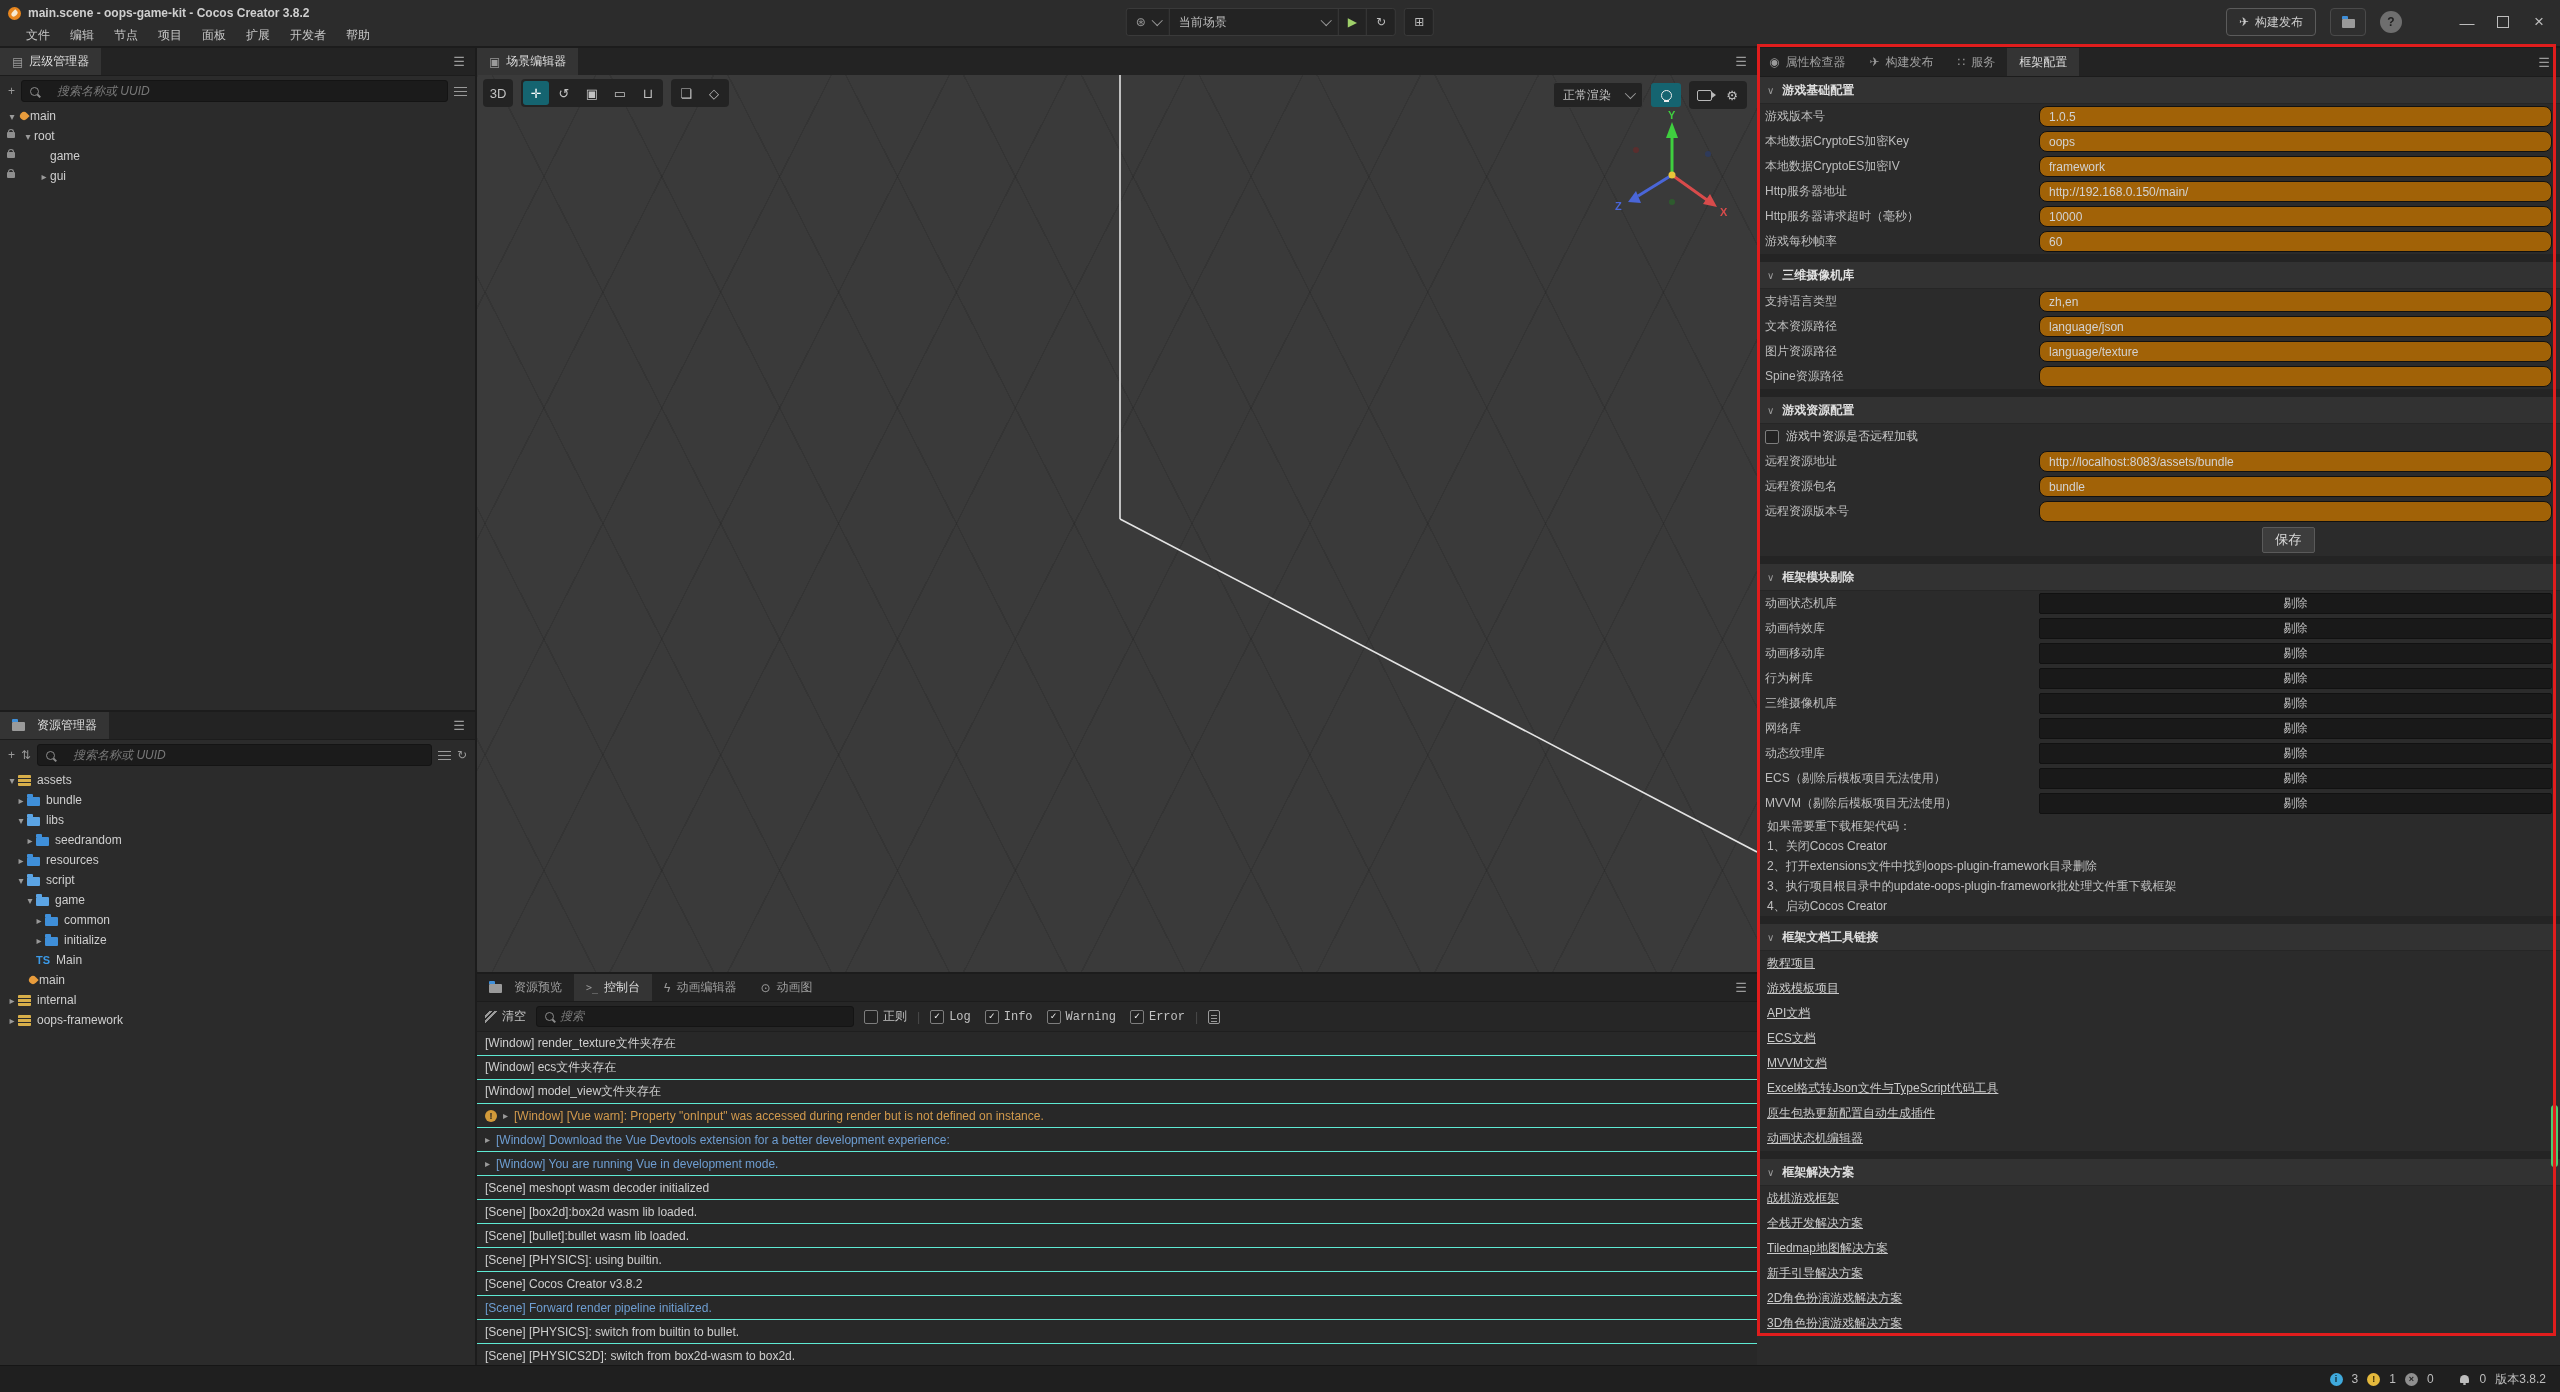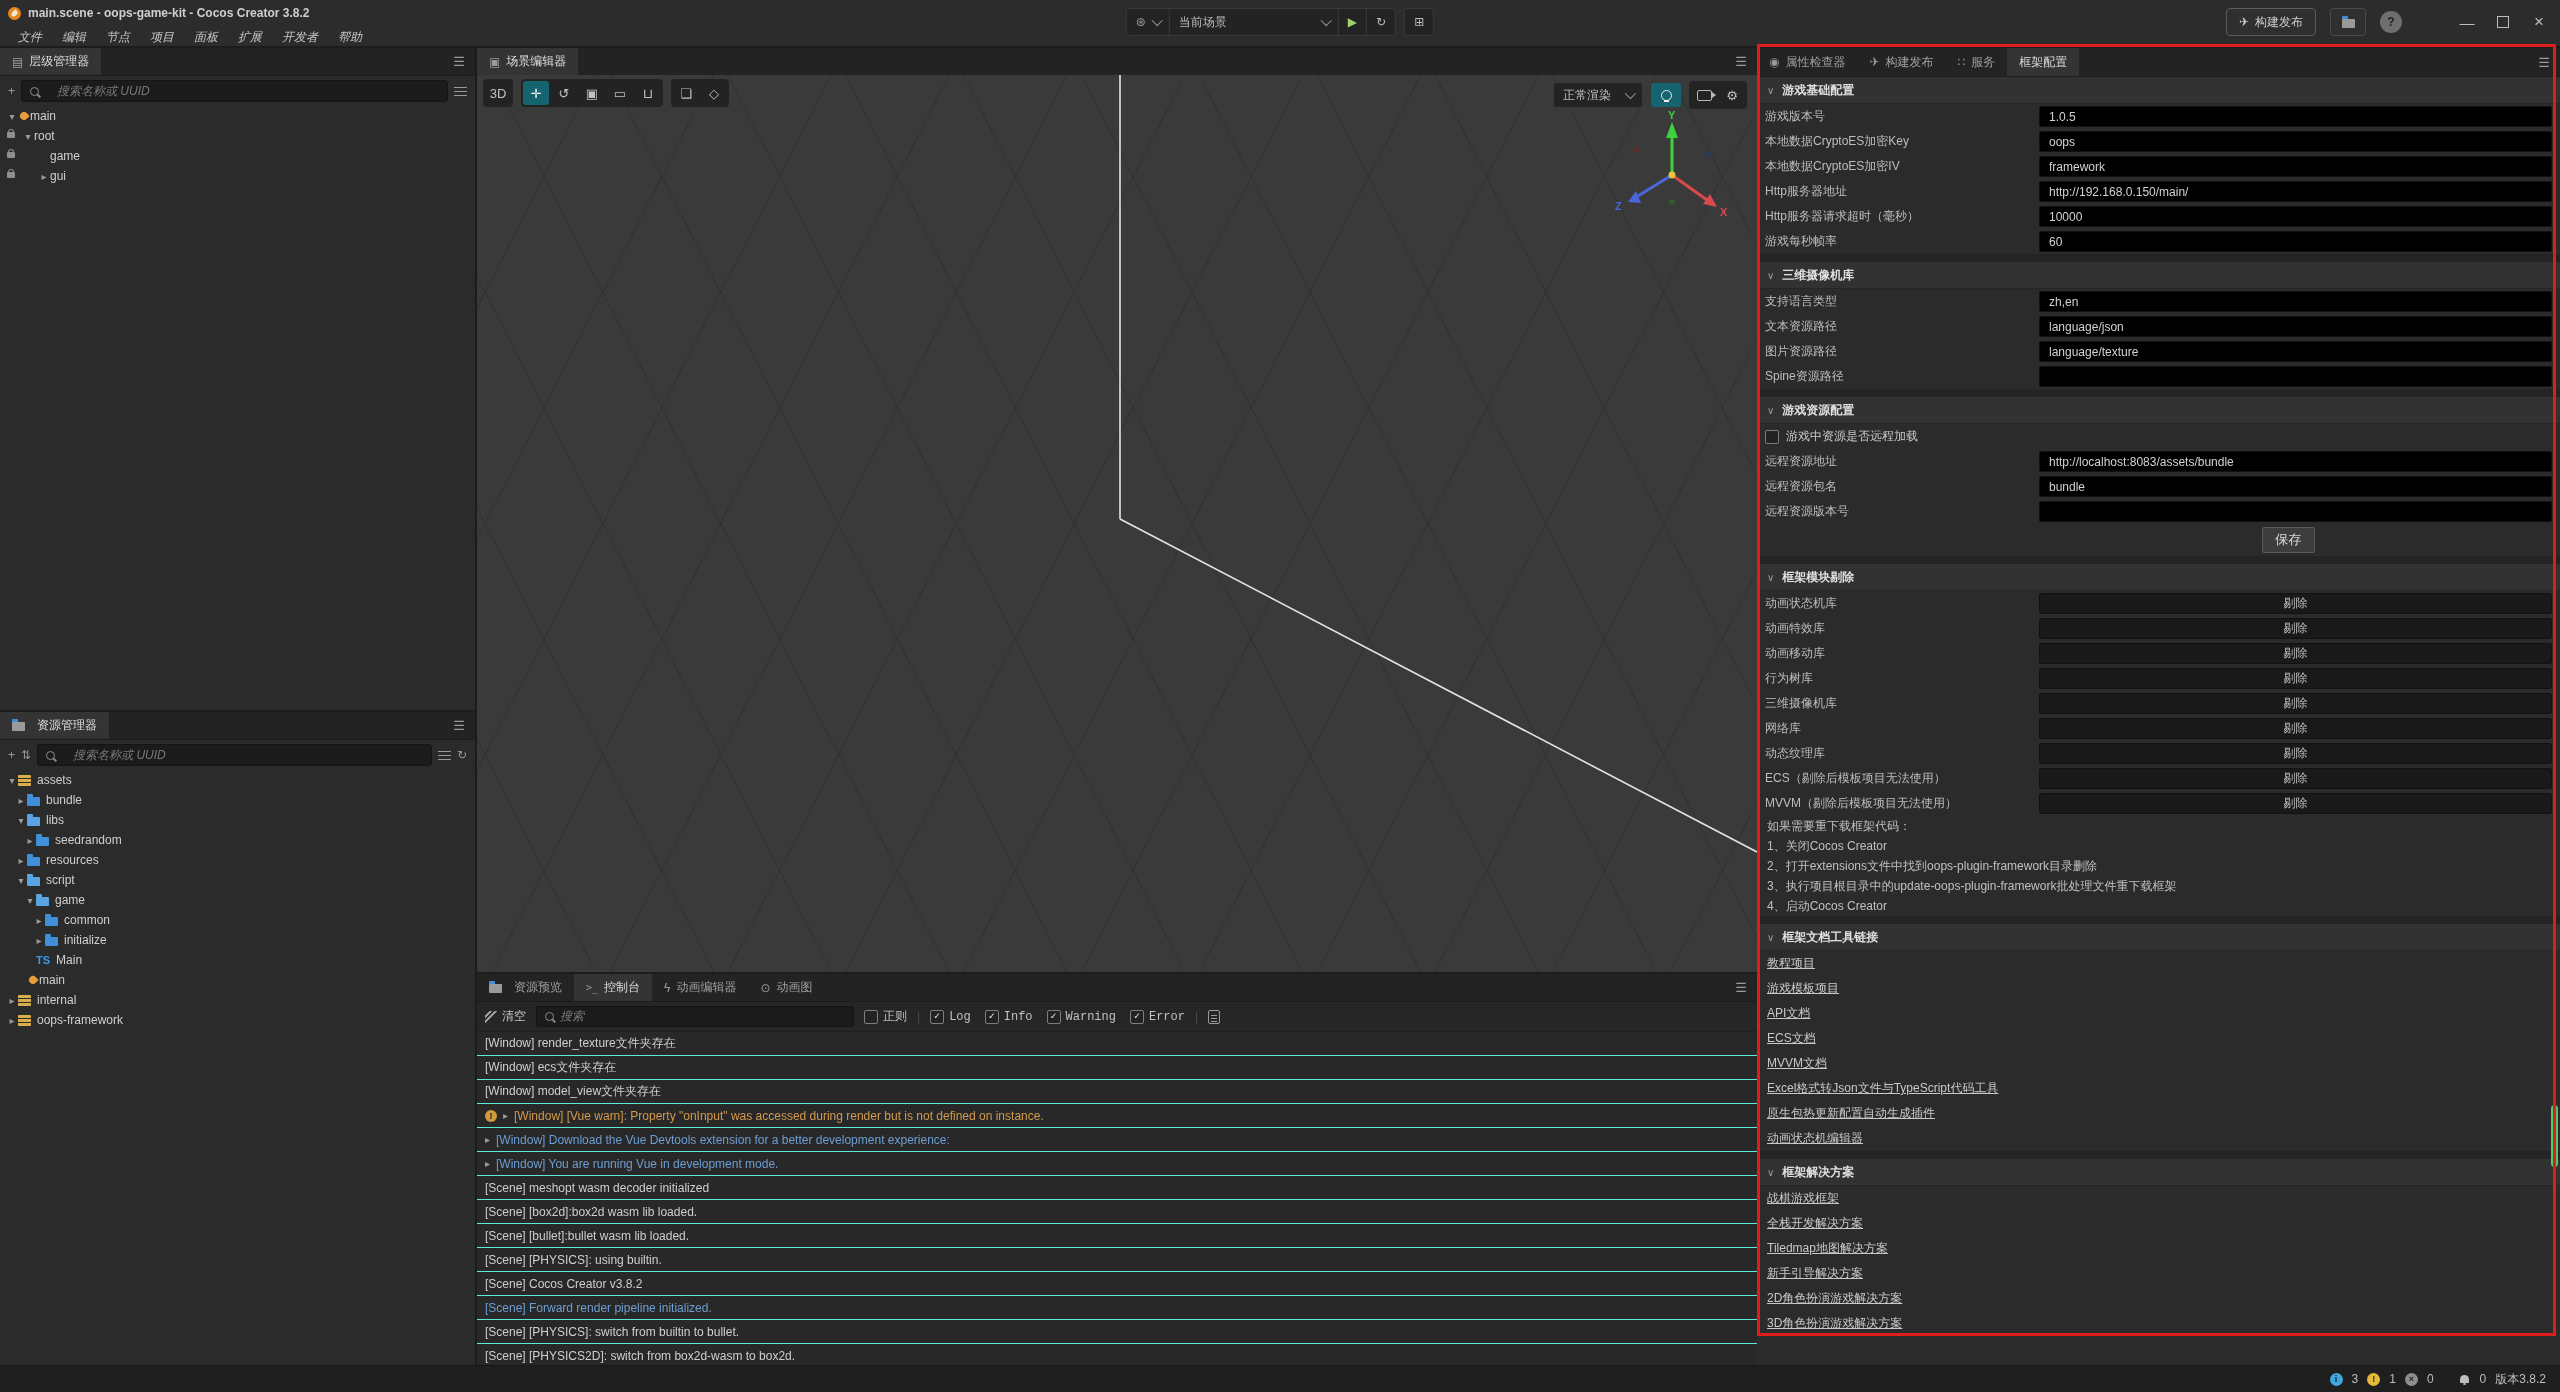--- a/index.html
+++ b/index.html
@@ -6,21 +6,21 @@
   #app{position:relative;width:2560px;height:1392px;background:#2a2a2a;
        font-family:"Liberation Sans","DejaVu Sans",sans-serif;font-size:12px;color:#c9c9c9;
        overflow:hidden;-webkit-font-smoothing:antialiased;}
   .abs{position:absolute;}
   
   #topbar{left:0;top:0;width:2560px;height:48px;background:#2c2c2c;border-bottom:2px solid #1c1c1c;box-sizing:border-box;}
   #title-row{left:8px;top:2px;height:22px;display:flex;align-items:center;gap:7px;}
   .logo{width:13px;height:13px;border-radius:50%;background:#e8861e;position:relative;}
   .logo::after{content:"";position:absolute;left:4px;top:3px;width:5px;height:7px;background:#f7e9d2;border-radius:0 50% 50% 50%;transform:rotate(45deg);}
   #win-title{color:#cfcfcf;font-weight:bold;font-size:12px;}
-  #menu-row{left:8px;top:24px;height:22px;display:flex;align-items:flex-end;font-style:italic;}
+  #menu-row{left:16px;top:24px;height:22px;display:flex;align-items:center;}
   .menu-item{padding:0 10px;color:#c6c6c6;cursor:default;}
   #center-controls{left:50%;top:8px;transform:translateX(-50%);display:flex;align-items:center;gap:8px;}
   .ctl-group{display:flex;align-items:center;background:#232323;border:1px solid #3a3a3a;border-radius:3px;height:26px;}
   .ctl-btn{padding:0 9px;display:flex;align-items:center;gap:6px;color:#bdbdbd;height:100%;border-right:1px solid #3a3a3a;}
   .ctl-btn:last-child{border-right:none;}
   .caret{width:7px;height:7px;border-right:1.5px solid #9a9a9a;border-bottom:1.5px solid #9a9a9a;transform:rotate(45deg) translateY(-2px);display:inline-block;}
   #top-right{right:10px;top:8px;display:flex;align-items:center;gap:14px;}
   .build-btn{display:flex;align-items:center;gap:6px;border:1px solid #5b5b5b;border-radius:4px;height:26px;padding:0 12px;color:#cccccc;background:#2f2f2f;}
   .sq-btn{display:flex;align-items:center;justify-content:center;border:1px solid #4a4a4a;border-radius:4px;width:34px;height:26px;background:#2f2f2f;}
   .help-circle{width:22px;height:22px;border-radius:50%;background:#6e6e6e;color:#1e1e1e;font-weight:bold;display:flex;align-items:center;justify-content:center;}
@@ -88,21 +88,21 @@
   .warn-badge{width:12px;height:12px;border-radius:50%;background:#d29a3a;color:#222;font-weight:bold;font-size:9px;display:flex;align-items:center;justify-content:center;flex:none;}
   .log-chev{color:#9a9a9a;font-size:10px;}
   
   #inspector{left:1757px;top:48px;width:803px;height:1317px;background:#2b2b2b;overflow:hidden;}
   #insp-tabs{height:28px;background:#232323;display:flex;align-items:stretch;border-bottom:1px solid #1c1c1c;}
   .section-gap{height:8px;background:#242424;}
   .sec-header{height:26px;background:#323232;display:flex;align-items:center;gap:8px;padding:0 10px;color:#e0e0e0;font-weight:bold;border-bottom:1px solid #262626;}
   .sec-header .chevd{color:#9a9a9a;font-weight:normal;font-size:10px;}
   .field-row{height:25px;display:flex;align-items:center;padding:0 8px;justify-content:flex-end;}
   .f-label{width:274px;flex:none;color:#bdbdbd;}
-  .f-input{flex:1;height:19px;background:#000000;border:1px solid #111;border-radius:2px;display:flex;align-items:center;padding:0 9px;color:#d2d2d2;}
+  .f-input{flex:1;height:19px;background:#a16207;border:1px solid #111;border-radius:8px;display:flex;align-items:center;padding:0 9px;color:#d2d2d2;}
   .trim-bar{flex:1;height:19px;background:#191919;border:1px solid #111;border-radius:2px;display:flex;align-items:center;justify-content:center;color:#c0c0c0;}
   .check-row{height:25px;display:flex;align-items:center;gap:7px;padding:0 8px;}
   .save-row{height:32px;display:flex;align-items:center;}
   .save-btn{margin-left:505px;background:#3d3d3d;border:1px solid #5a5a5a;border-radius:2px;color:#d8d8d8;padding:3px 12px;}
   .text-row{height:20px;display:flex;align-items:center;padding:0 10px;color:#c0c0c0;}
   .link-row{height:25px;display:flex;align-items:center;padding:0 10px;}
   .link{color:#c9c9c9;text-decoration:underline;}
   #red-annot{left:1757px;top:44px;width:799px;height:1292px;border:3px solid #e01d1d;box-sizing:border-box;pointer-events:none;z-index:50;}
   #insp-scroll{right:2px;top:1057px;width:7px;height:62px;border:2px solid #4ecb71;border-radius:4px;box-sizing:border-box;}
   

